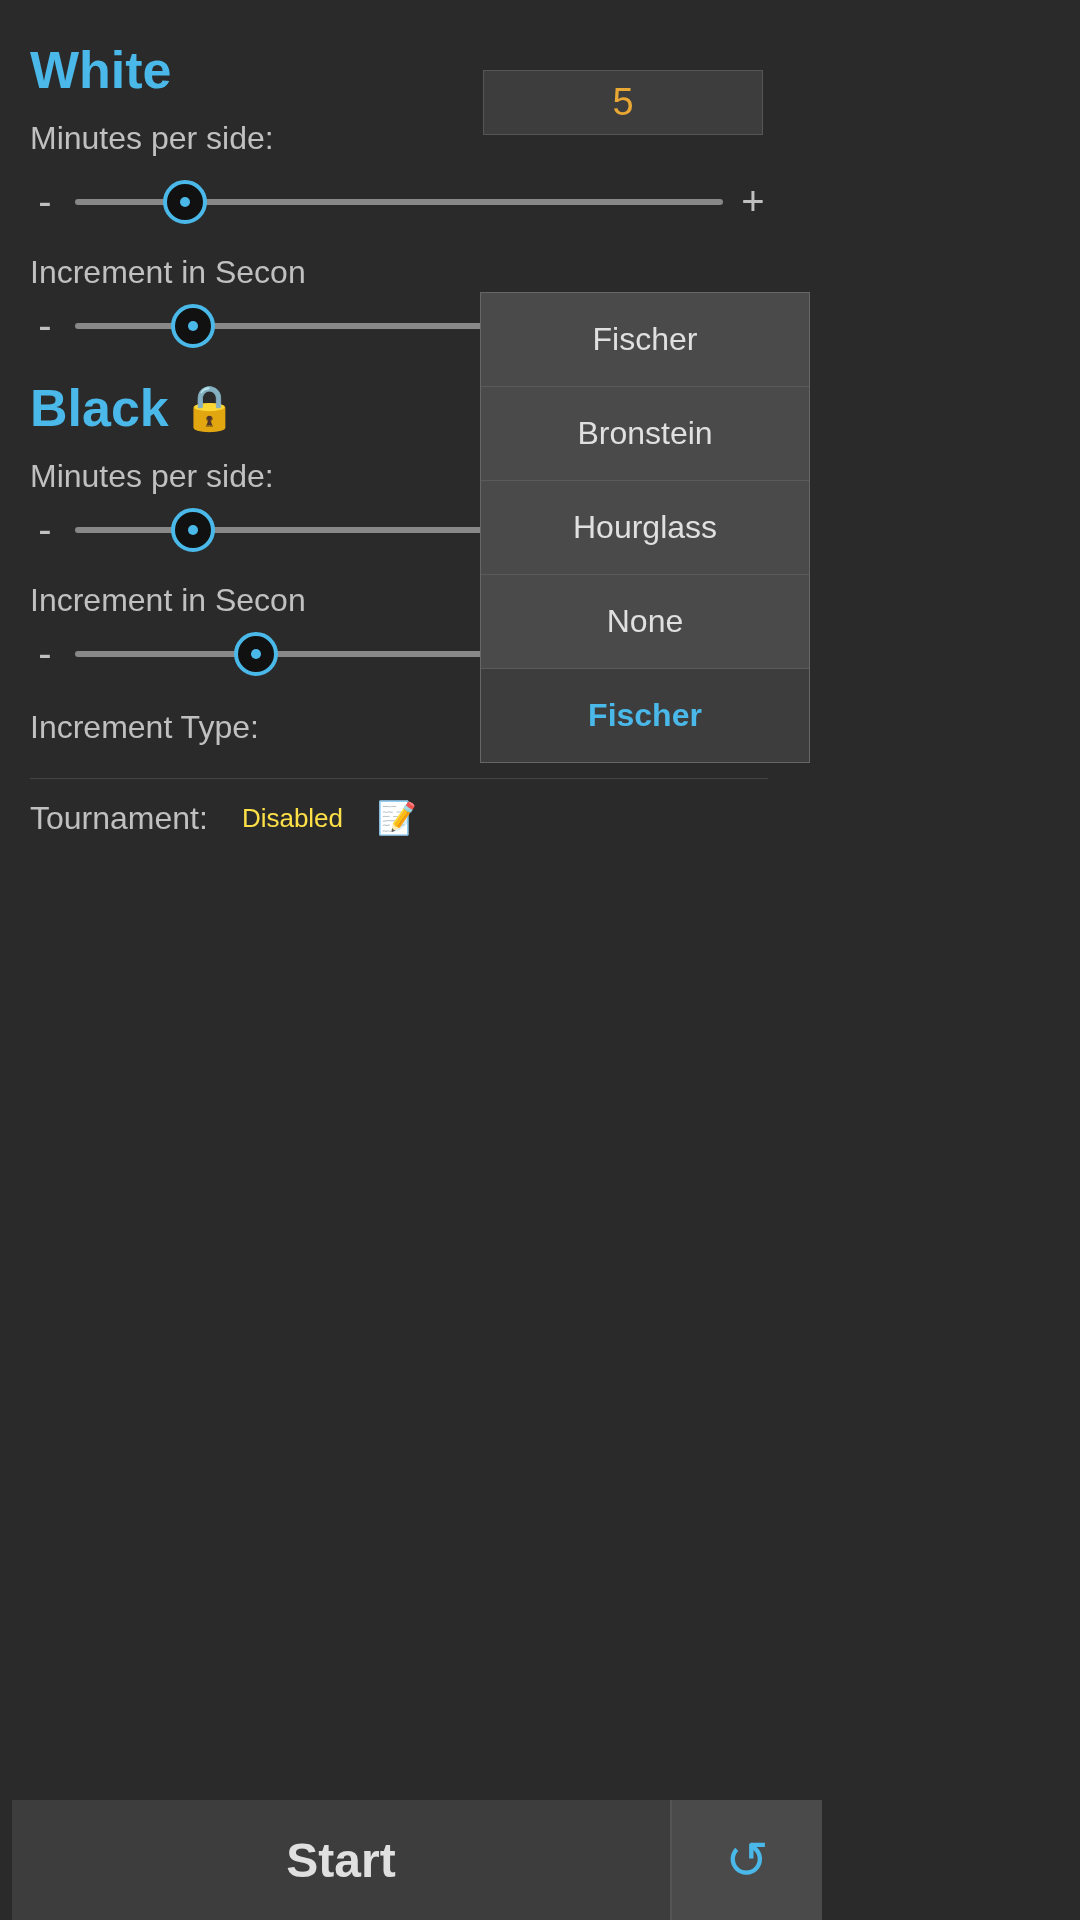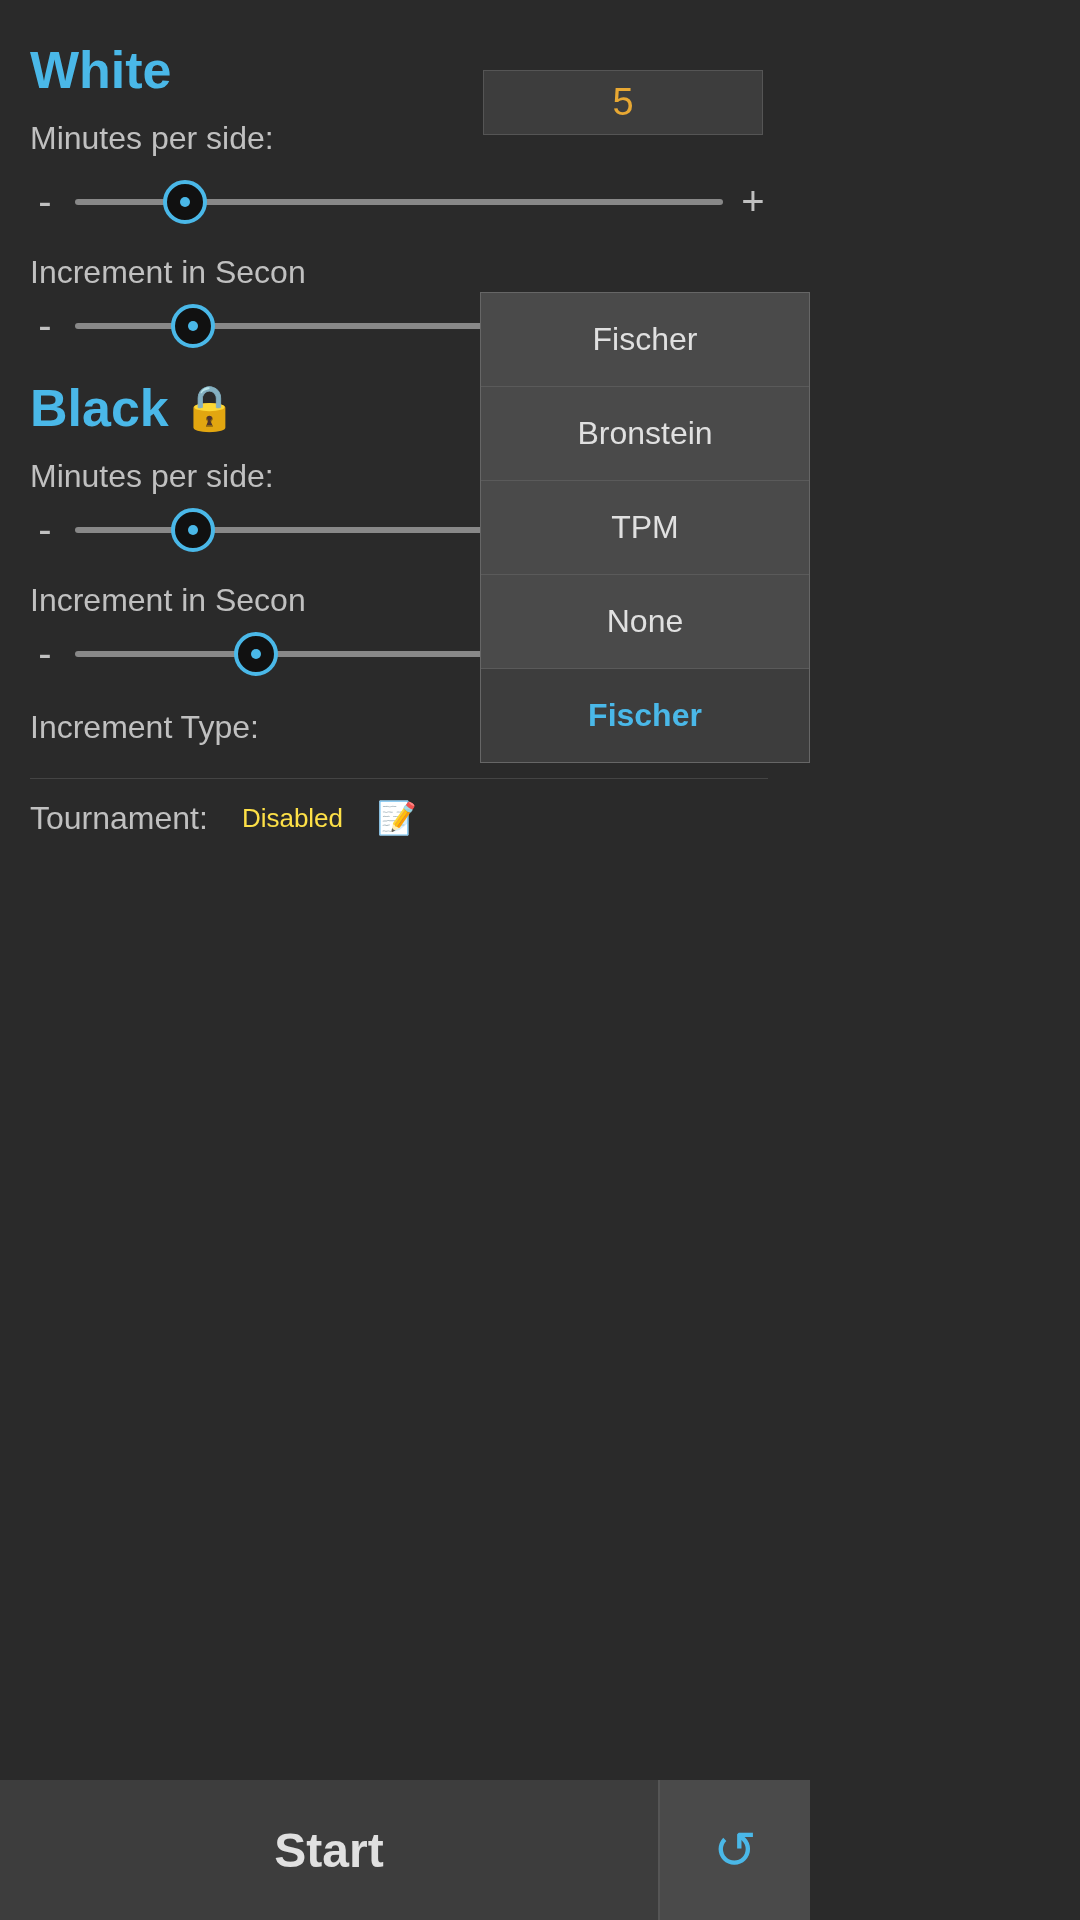--- a/index.html
+++ b/index.html
@@ -154,23 +154,23 @@
     }
 
     .edit-icon {
       font-size: 32px;
       color: #e8a833;
     }
 
     .bottom-bar {
       position: fixed;
       bottom: 0;
-      left: 0;
+      left: 12px;
       width: 810px;
-      height: 140px;
+      height: 120px;
       display: flex;
     }
 
     .start-btn {
       flex: 1;
       background: #3d3d3d;
       color: #e0e0e0;
       font-size: 48px;
       font-weight: bold;
       display: flex;
@@ -303,21 +303,21 @@
 
   <div class="tournament-row">
     <span class="tournament-label">Tournament:</span>
     <span class="tournament-value">Disabled</span>
     <span class="edit-icon">📝</span>
   </div>
 
   <div class="dropdown-overlay">
     <div class="dropdown-item">Fischer</div>
     <div class="dropdown-item">Bronstein</div>
-    <div class="dropdown-item">TPM</div>
+    <div class="dropdown-item">Hourglass</div>
     <div class="dropdown-item">None</div>
     <div class="dropdown-item">Fischer</div>
   </div>
 
 </div>
 
 <div class="bottom-bar">
   <button class="start-btn">Start</button>
   <div class="reset-btn">
     <span style="font-size:52px; color:#4ab8e8;">↺</span>

